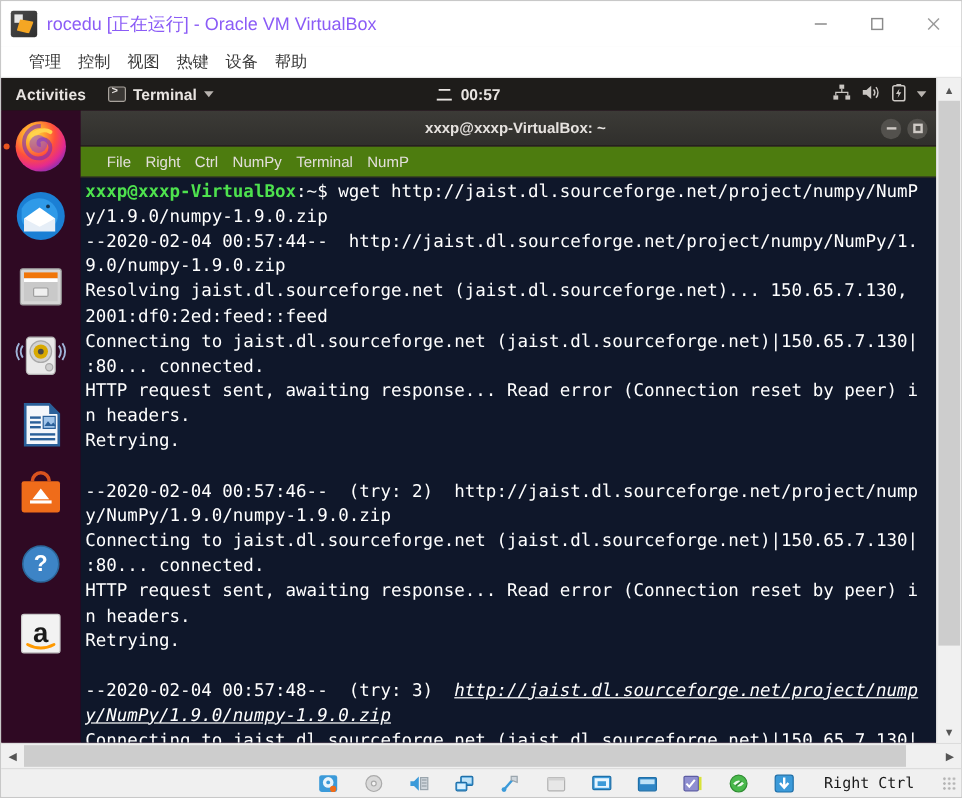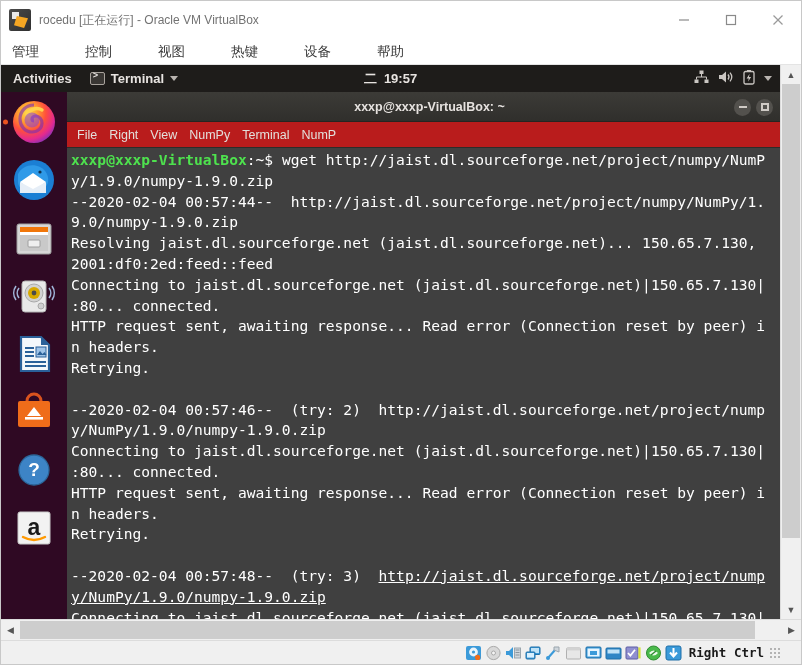--- a/index.html
+++ b/index.html
@@ -40,40 +40,39 @@
     width: 7px; height: 7px; background: #e8e8e8;
   }
   #vbox-app-icon::after {
     content: "";
     position: absolute; left: 5px; top: 7px;
     width: 14px; height: 12px;
     background: #f5a623;
     clip-path: polygon(20% 0,100% 18%,72% 100%,0 78%);
   }
   #vbox-title-text {
-    font-size: 12px; color: #737373;
+    font-size: 15px; color: #8b5cf6;
     white-space: nowrap;
   }
   .win-ctrls { position: absolute; right: 0; top: 0; height: 38px; display: flex; }
   .win-ctrl {
     width: 47px; height: 38px;
     display: flex; align-items: center; justify-content: center;
     color: #8a8a8a;
   }
   .win-ctrl svg { display: block; }
 
   
   #vbox-menubar {
     height: 26px;
     background: #ffffff;
     display: flex; align-items: center;
-    padding-left: 4px;
+    padding-left: 16px;
     flex: 0 0 auto;
     border-bottom: 1px solid #e4e4e4;
-    gap: 32px;
   }
   .vbox-menu-item {
     font-size: 13.5px; color: #3a3a3a;
     padding: 2px 7px;
     white-space: nowrap;
   }
 
   
   #guest-area {
     position: relative;
@@ -175,46 +174,46 @@
     display: flex; align-items: center; justify-content: center;
   }
   .term-btn i {
     display: block; background: #cfcac5;
   }
   .term-btn.minimize i { width: 8px; height: 2px; }
   .term-btn.maximize i { width: 8px; height: 8px; background: transparent; border: 2px solid #cfcac5; }
 
   #term-menubar {
     height: 26px;
-    background: #b91c1c;
+    background: #4d7c0f;
     display: flex; align-items: center;
-    padding-left: 4px;
+    padding-left: 16px;
     flex: 0 0 auto;
     border-bottom: 1px solid #2d2c29;
   }
   .term-menu-item {
     font-size: 12.5px; color: #e3dfdb;
     padding: 2px 6px;
     white-space: nowrap;
   }
 
   #term-body {
     flex: 1 1 auto;
-    background: #404040;
+    background: #0f172a;
     padding: 2px 0 0 4px;
     overflow: hidden;
     font-family: "DejaVu Sans Mono", "Liberation Mono", monospace;
     font-size: 14.6px;
     line-height: 20.8px;
     color: #ffffff;
     white-space: pre;
   }
   .t-green { color: #4ee24e; font-weight: bold; }
   .t-white { color: #ffffff; }
-  .t-link  { color: #ffffff; text-decoration: underline; }
+  .t-link  { color: #ffffff; text-decoration: underline; font-style: italic; }
 
   
   #vscroll {
     width: 21px;
     background: #f0f0f0;
     border-left: 1px solid #dcdcdc;
     display: flex; flex-direction: column;
     flex: 0 0 auto;
   }
   .sb-arrow {
@@ -248,24 +247,23 @@
     width: 96.5%;
     background: #cdcdcd;
   }
 
   
   #vbox-statusbar {
     height: 24px;
     background: #f0f0f0;
     border-top: 1px solid #dcdcdc;
     display: flex; align-items: center; justify-content: flex-end;
-    padding-right: 20px;
-    gap: 3px;
-    flex: 0 0 auto;
-    font-weight: bold;
+    padding-right: 4px;
+    gap: 21px;
+    flex: 0 0 auto;
   }
   .status-icon { width: 17px; height: 16px; flex: 0 0 auto; }
   .status-icon svg { display: block; }
   #host-key-label {
     font-family: "DejaVu Sans Mono", monospace;
     font-size: 12.5px; color: #1a1a1a;
     margin-left: 4px; margin-right: 2px;
     white-space: nowrap;
   }
   #resize-grip {
@@ -320,21 +318,21 @@
 
       <div id="gnome-topbar">
         <span id="activities-btn">Activities</span>
         <span id="app-menu">
           <span id="terminal-mini-icon"></span>
           <span>Terminal</span>
           <span class="caret-down"></span>
         </span>
         <span id="clock-area">
           <span id="day-glyph">二</span>
-          <span>19:57</span>
+          <span>00:57</span>
         </span>
         <span id="status-area">
           <span class="tray-icon">
             <svg width="15" height="14" viewBox="0 0 15 14">
                 <rect x="5.5" y="0.5" width="4" height="3.5" fill="#d9d5d1"></rect>
                 <rect x="0.5" y="9.5" width="4" height="3.5" fill="#d9d5d1"></rect>
                 <rect x="10.5" y="9.5" width="4" height="3.5" fill="#d9d5d1"></rect>
                 <path d="M7.5 4 V7 M2.5 9.5 V7 H12.5 V9.5" fill="none" stroke="#d9d5d1" stroke-width="1"></path>
               </svg>
           </span>
@@ -449,21 +447,21 @@
                 <i></i>
               </span>
             <span class="term-btn maximize">
                 <i></i>
               </span>
           </div>
         </div>
         <div id="term-menubar">
           <span class="term-menu-item">File</span>
           <span class="term-menu-item">Right</span>
-          <span class="term-menu-item">View</span>
+          <span class="term-menu-item">Ctrl</span>
           <span class="term-menu-item">NumPy</span>
           <span class="term-menu-item">Terminal</span>
           <span class="term-menu-item">NumP</span>
         </div>
         <div id="term-body"><div><span class="t-green">xxxp@xxxp-VirtualBox</span><span class="t-white">:~$ </span><span class="t-white">wget http://jaist.dl.sourceforge.net/project/numpy/NumP</span></div><div><span class="t-white">y/1.9.0/numpy-1.9.0.zip</span></div><div><span class="t-white">--2020-02-04 00:57:44--  http://jaist.dl.sourceforge.net/project/numpy/NumPy/1.</span></div><div><span class="t-white">9.0/numpy-1.9.0.zip</span></div><div><span class="t-white">Resolving jaist.dl.sourceforge.net (jaist.dl.sourceforge.net)... 150.65.7.130,</span></div><div><span class="t-white">2001:df0:2ed:feed::feed</span></div><div><span class="t-white">Connecting to jaist.dl.sourceforge.net (jaist.dl.sourceforge.net)|150.65.7.130|</span></div><div><span class="t-white">:80... connected.</span></div><div><span class="t-white">HTTP request sent, awaiting response... Read error (Connection reset by peer) i</span></div><div><span class="t-white">n headers.</span></div><div><span class="t-white">Retrying.</span></div><div><span class="t-white">&nbsp;</span></div><div><span class="t-white">--2020-02-04 00:57:46--  (try: 2)  http://jaist.dl.sourceforge.net/project/nump</span></div><div><span class="t-white">y/NumPy/1.9.0/numpy-1.9.0.zip</span></div><div><span class="t-white">Connecting to jaist.dl.sourceforge.net (jaist.dl.sourceforge.net)|150.65.7.130|</span></div><div><span class="t-white">:80... connected.</span></div><div><span class="t-white">HTTP request sent, awaiting response... Read error (Connection reset by peer) i</span></div><div><span class="t-white">n headers.</span></div><div><span class="t-white">Retrying.</span></div><div><span class="t-white">&nbsp;</span></div><div><span class="t-white">--2020-02-04 00:57:48--  (try: 3)  </span><span class="t-link">http://jaist.dl.sourceforge.net/project/nump</span></div><div><span class="t-link">y/NumPy/1.9.0/numpy-1.9.0.zip</span></div><div><span class="t-white">Connecting to jaist.dl.sourceforge.net (jaist.dl.sourceforge.net)|150.65.7.130|</span></div></div>
       </div>
 
     </div>
 
     <div id="vscroll">

